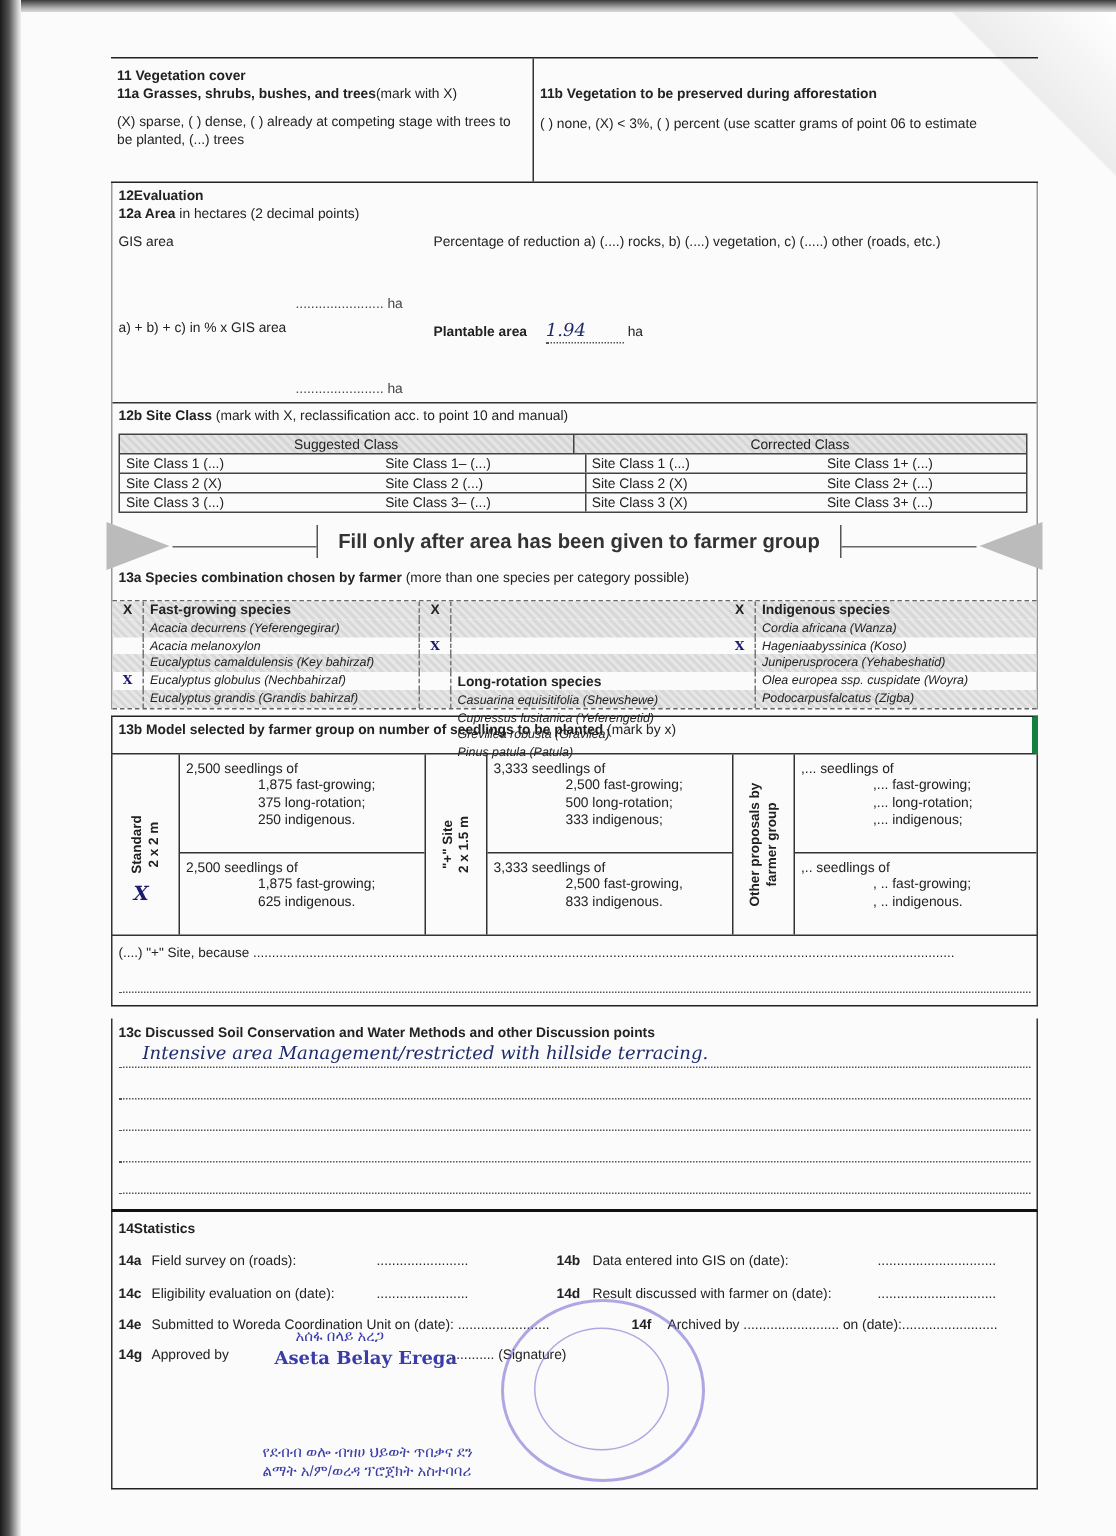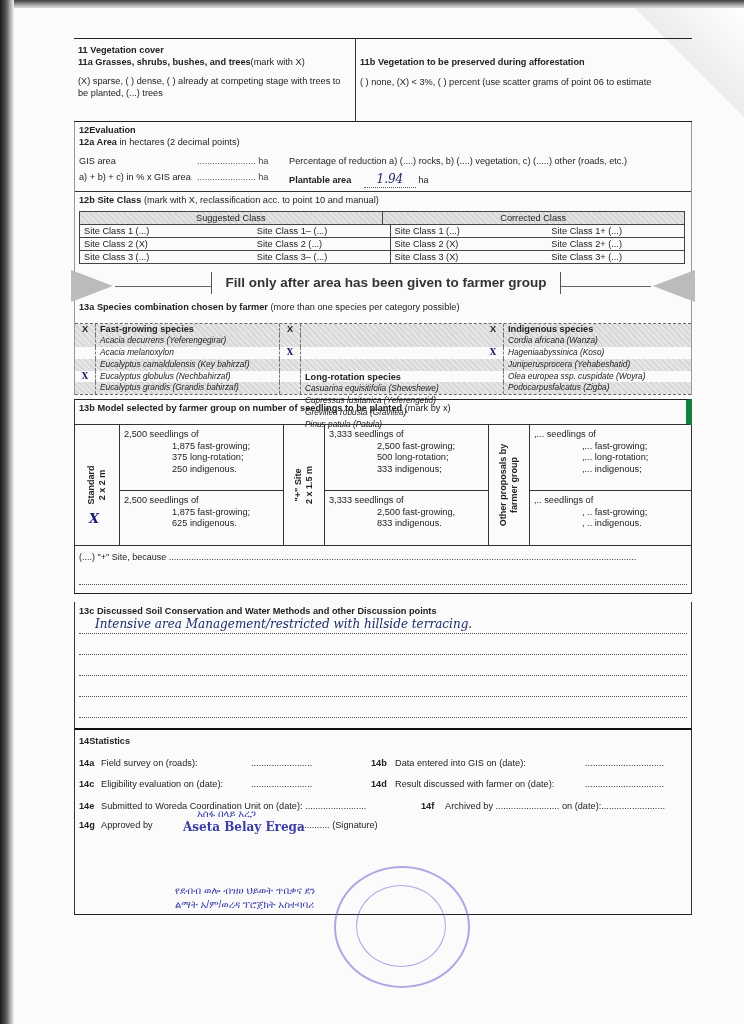--- a/index.html
+++ b/index.html
@@ -10,21 +10,21 @@
   }
   .scan-edge-left { position:absolute; left:0; top:0; width:14px; height:1024px;
     background:linear-gradient(to right,#1a1a1a 0,#555 6px,#cfcfcf 12px,#f1f1f1 14px); }
   .scan-edge-top { position:absolute; left:14px; top:0; width:730px; height:10px;
     background:linear-gradient(to bottom,#3a3a3a,#bdbdbd 6px,#f2f2f2 10px); }
   .page { position:absolute; left:14px; top:8px; width:730px; height:1016px; background:#fbfbfb; }
   .page-fold { position:absolute; right:0; top:8px; width:120px; height:120px;
     background:linear-gradient(225deg,#ffffff 0,#ececec 45%,transparent 46%); }
   .form { position:absolute; left:74px; top:38px; width:618px; font-size:9.2px; line-height:1.25; }
   .bold { font-weight:bold; }
-  .dots { letter-spacing:0; color:#444; }
+  .dots { letter-spacing:0; color:#444;margin-top:41px; }
   .sec11 { display:flex; border-top:1.5px solid #222; border-bottom:1.5px solid #222; height:82px; }
   .sec11 .col { padding:6px 4px; box-sizing:border-box; }
   .sec11 .col1 { width:282px; border-right:1px solid #333; }
   .sec11 .col2 { flex:1; }
   .sec12 { border-left:1px solid #999; border-right:1px solid #999; }
   .p4 { padding:3px 4px; }
   .grid12a { display:grid; grid-template-columns:118px 92px 1fr; row-gap:4px; margin-top:8px; }
   .siteclass { margin:2px 6px 0 4px; border:1px solid #444; }
   .siteclass .hdr { display:flex; background:repeating-linear-gradient(45deg,#e4e4e4 0 2px,#d6d6d6 2px 4px); height:12px; }
   .siteclass .hdr div { flex:1; text-align:center; border-right:1px solid #444; line-height:12px; }
@@ -96,21 +96,21 @@
       <div class="bold">12Evaluation</div>
       <div><span class="bold">12a Area</span> <span>in hectares (2 decimal points)</span></div>
       <div class="grid12a">
         <div>GIS area</div>
         <div class="dots">....................... ha</div>
         <div>Percentage of reduction a) (....) rocks, b) (....) vegetation, c) (.....) other (roads, etc.)</div>
         <div>a) + b) + c) in % x GIS area</div>
         <div class="dots">....................... ha</div>
         <div>
           <span class="bold">Plantable area</span>
-          <span style="display:inline-block;width:52px;border-bottom:1px dotted #555;text-align:center;margin-left:10px" class="hand">1.94</span>
+          <span style="display:inline-block;width:52px;border-bottom:1px dotted #555;margin-left:10px" class="hand">1.94</span>
           <span>ha</span>
         </div>
       </div>
     </div>
     <div style="border-top:1px solid #333;" class="p4">
       <span class="bold">12b Site Class</span>
       <span>(mark with X, reclassification acc. to point 10 and manual)</span>
     </div>
     <div class="siteclass">
       <div class="hdr">
@@ -193,21 +193,21 @@
         <div class="x mark"></div>
         <div class="name name1">Eucalyptus grandis (Grandis bahirzaf)</div>
         <div class="x mark"></div>
         <div class="name2"></div>
         <div class="x mark"></div>
         <div class="name">Podocarpusfalcatus (Zigba)</div>
       </div>
     </div>
   </div>
 
-  <div class="sec13b-title" style="border-left:1px solid #333;border-right:6px solid #15803d;margin-top:4px">
+  <div class="sec13b-title" style="border-left:1px solid #333;border-right:4px solid #15803d;margin-top:4px">
     <span class="bold">13b Model selected by farmer group on number of seedlings to be planted</span>
     <span>(mark by x)</span>
   </div>
   <div class="model">
     <div class="vlab">
       <span>
           <span style="position: static; transform: none; display: block; white-space: pre;">Standard
 2 x 2 m</span>
         </span>
       <div class="mark" style="position:absolute;bottom:18px;left:14px;font-size:13px">X</div>

